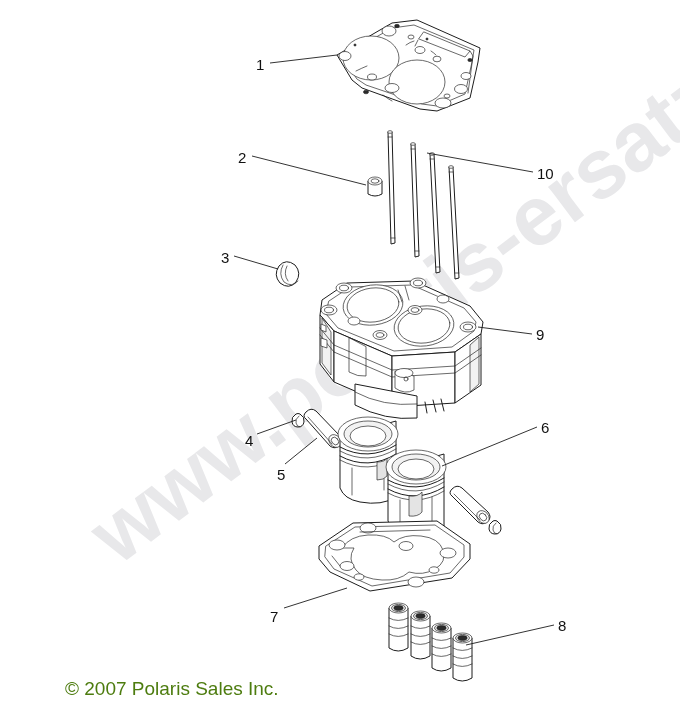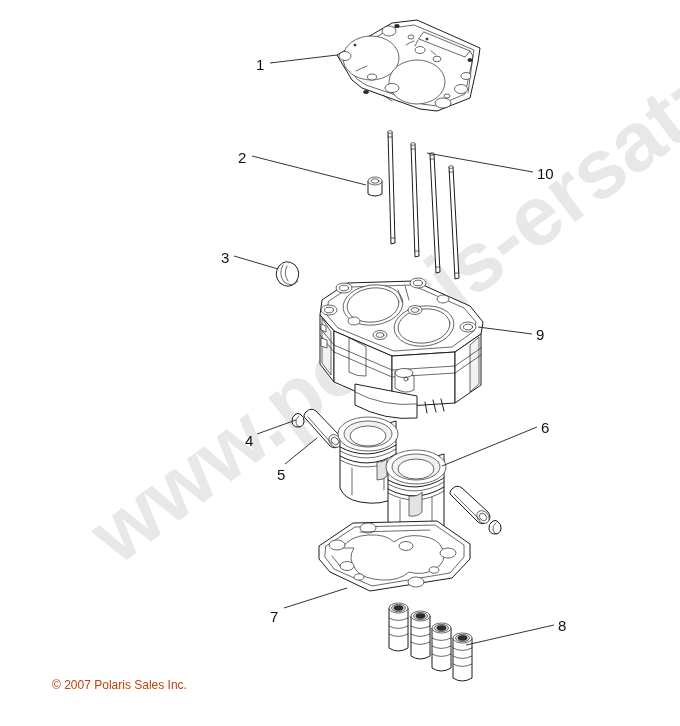--- a/index.html
+++ b/index.html
@@ -25,25 +25,25 @@
     position: absolute;
     font-family: "Liberation Sans", sans-serif;
     font-size: 15px;
     color: #111111;
     line-height: 1;
     white-space: nowrap;
     user-select: none;
   }
   #copyright {
     position: absolute;
-    left: 52px;
+    left: 65px;
     top: 678px;
     font-family: "Liberation Sans", sans-serif;
-    font-size: 12px;
-    color: #c2410c;
+    font-size: 19px;
+    color: #4d7c0f;
     white-space: nowrap;
   }
   .wm-layer {
     position: absolute;
     left: 0; top: 0;
     width: 680px;
     height: 726px;
     pointer-events: none;
     overflow: hidden;
   }

